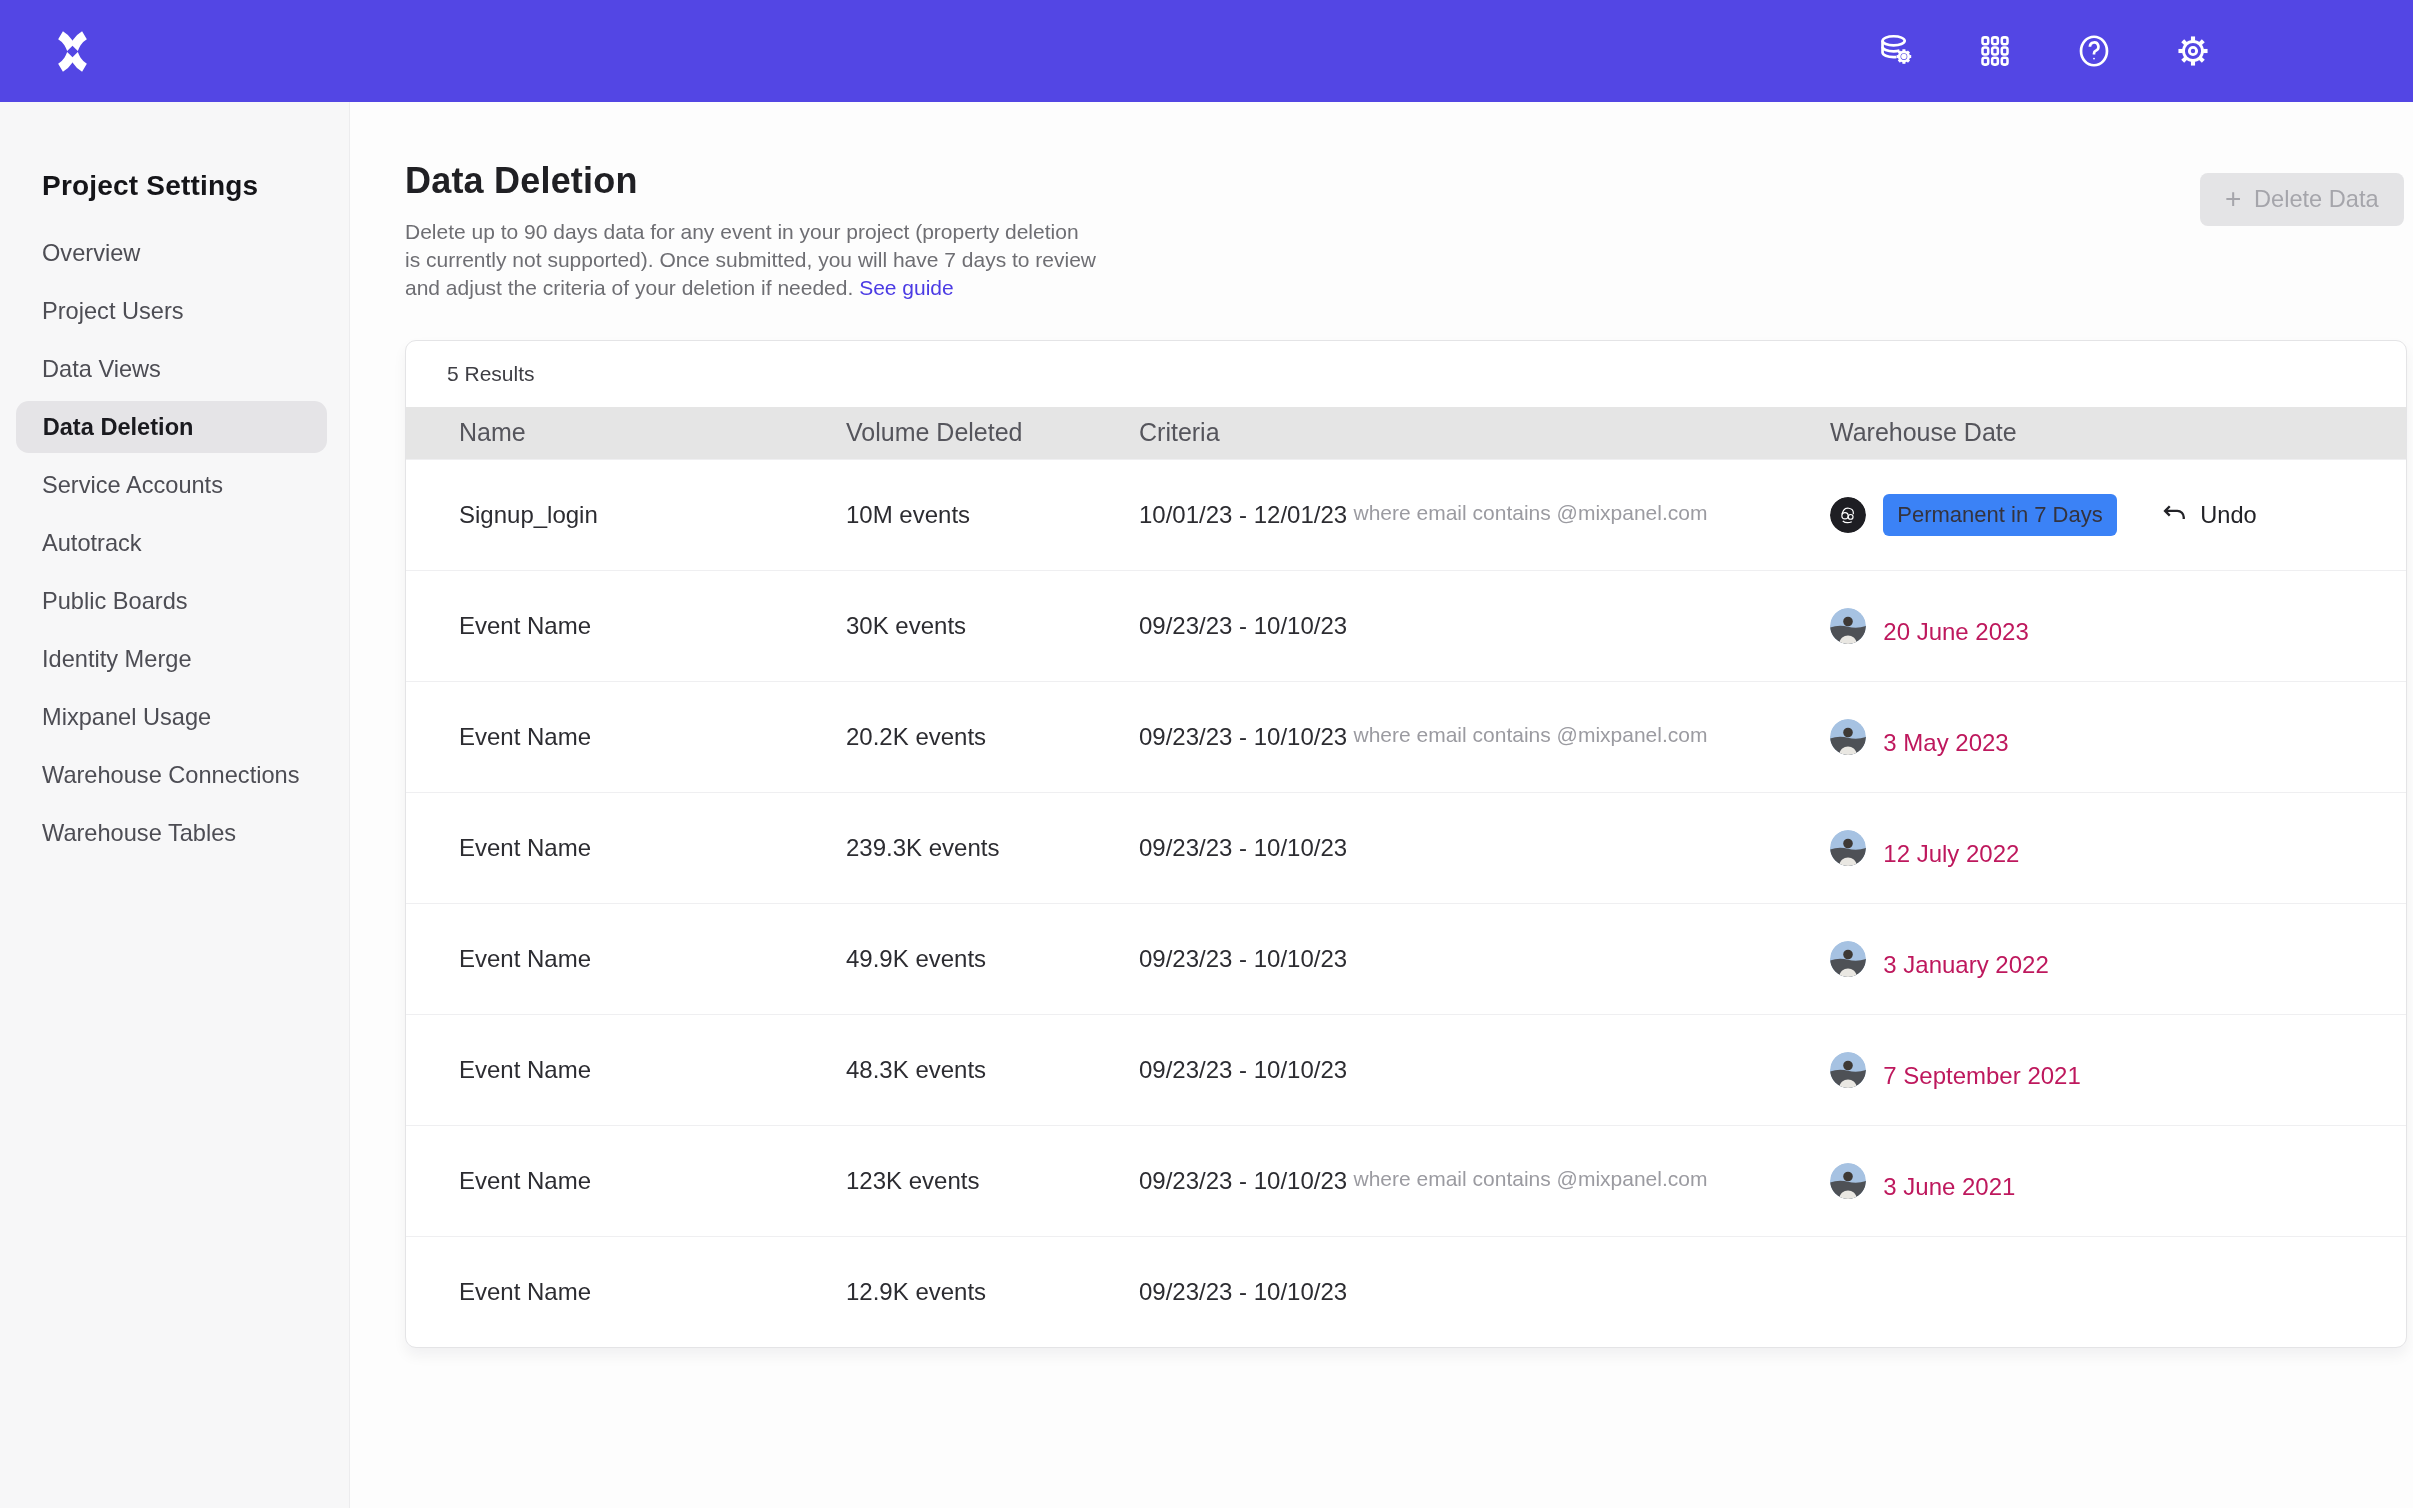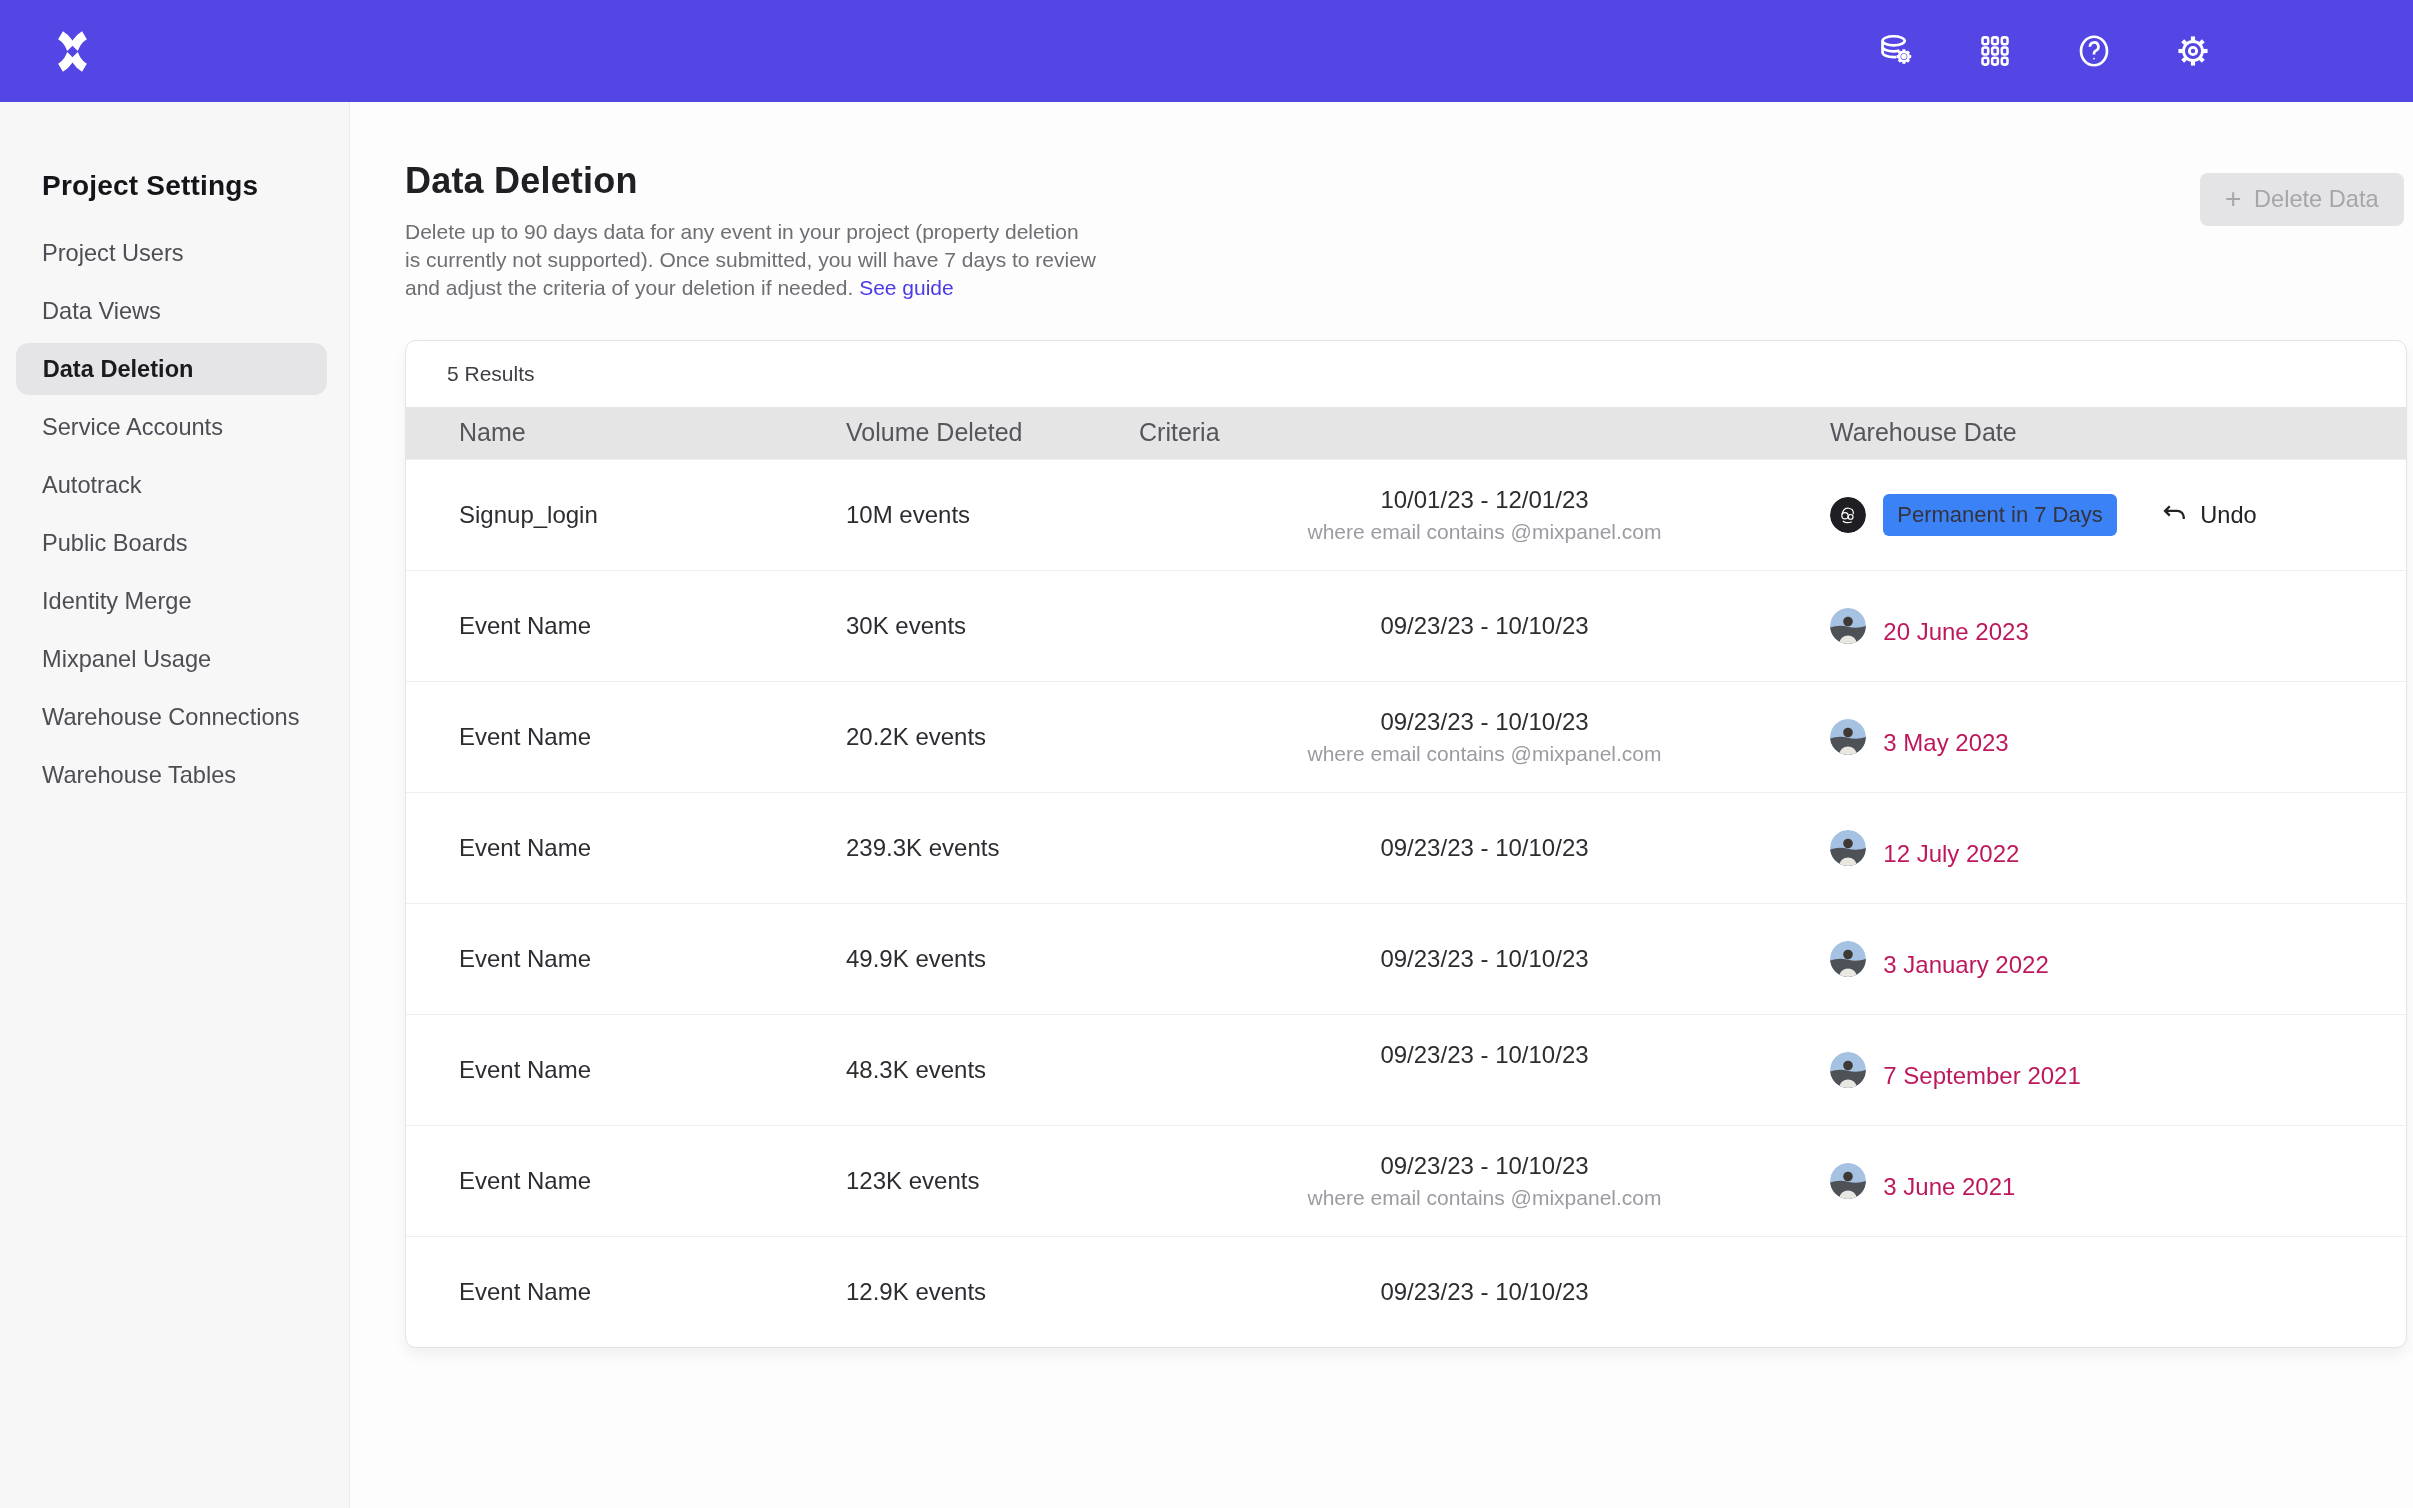--- a/index.html
+++ b/index.html
@@ -38,21 +38,21 @@
 
   
   .card { margin-top:38px; background:#fff; border:1.2px solid #E4E4E6; border-radius:11px;
           box-shadow:0 7.9px 14px rgba(25,25,35,.05); overflow:hidden; }
   .results-bar { height:66px; display:flex; align-items:center; padding-left:41px;
                  font-size:21px; color:#3E3E44; }
   .grid { display:grid; grid-template-columns:387px 293px 691px 1fr; padding-left:53px; }
   .thead { height:52px; background:#e5e5e5; align-items:center; font-size:25px; color:#55555C; }
   .row { height:111px; align-items:center; border-top:1.6px solid #EFEFF1; }
   .cell { font-size:24px; color:#2C2C31; }
-  .crit { display:flex; flex-direction:column; gap:6.3px;align-items:center; }
+  .crit { display:flex; flex-direction:row; gap:6.3px; }
   .crit .sub { font-size:21px; color:#9B9BA1; }
   .crit .ghost { height:24px; }
   .datecell { display:flex; align-items:center; gap:17.3px; }
   .avatar { width:36px; height:36px; border-radius:50%; flex-shrink:0; display:block; }
   .badge { background:#3b82f6; color:#34333E; font-size:22px; padding:7.9px 14px; border-radius:6px; }
   .undo { margin-left:auto; margin-right:149px; display:flex; align-items:flex-end; gap:11px;
           font-size:23.6px; color:#222227; cursor:pointer; }
   .undo svg { width:28px; height:28px; }
   .datetext { font-size:24px; color:#be185d;margin-top:12px; }
 </style>
@@ -121,20 +121,21 @@
         </g>
       </svg>
     </div>
   </div>
 </div>
 
 <div class="layout">
 
   <div class="sidebar">
     <div class="sidebar-title">Project Settings</div>
+    <div class="nav-item">Overview</div>
     <div class="nav-item">Project Users</div>
     <div class="nav-item">Data Views</div>
     <div class="nav-item active">Data Deletion</div>
     <div class="nav-item">Service Accounts</div>
     <div class="nav-item">Autotrack</div>
     <div class="nav-item">Public Boards</div>
     <div class="nav-item">Identity Merge</div>
     <div class="nav-item">Mixpanel Usage</div>
     <div class="nav-item">Warehouse Connections</div>
     <div class="nav-item">Warehouse Tables</div>

